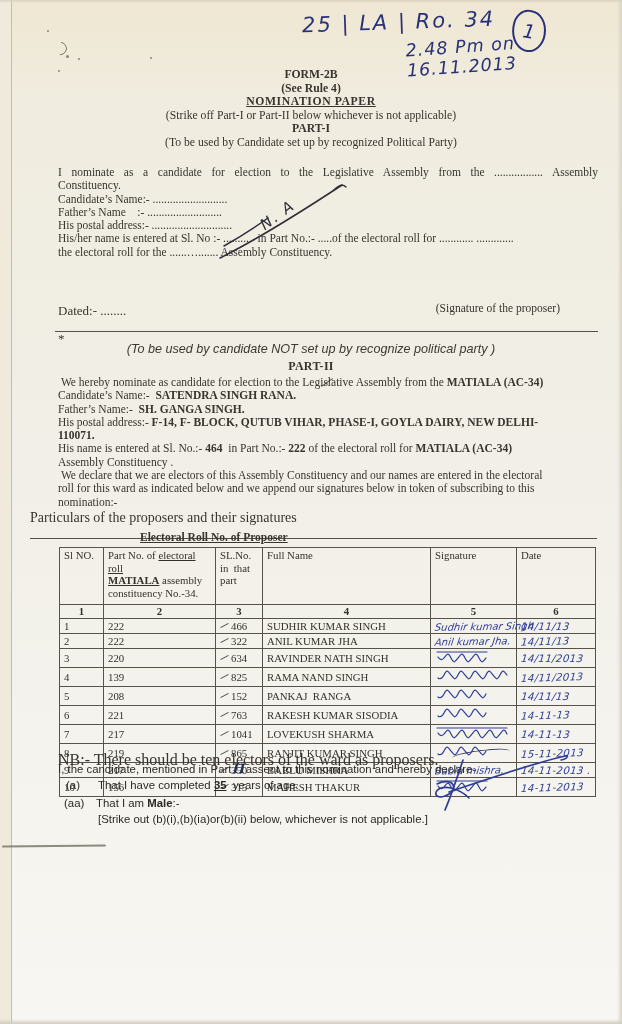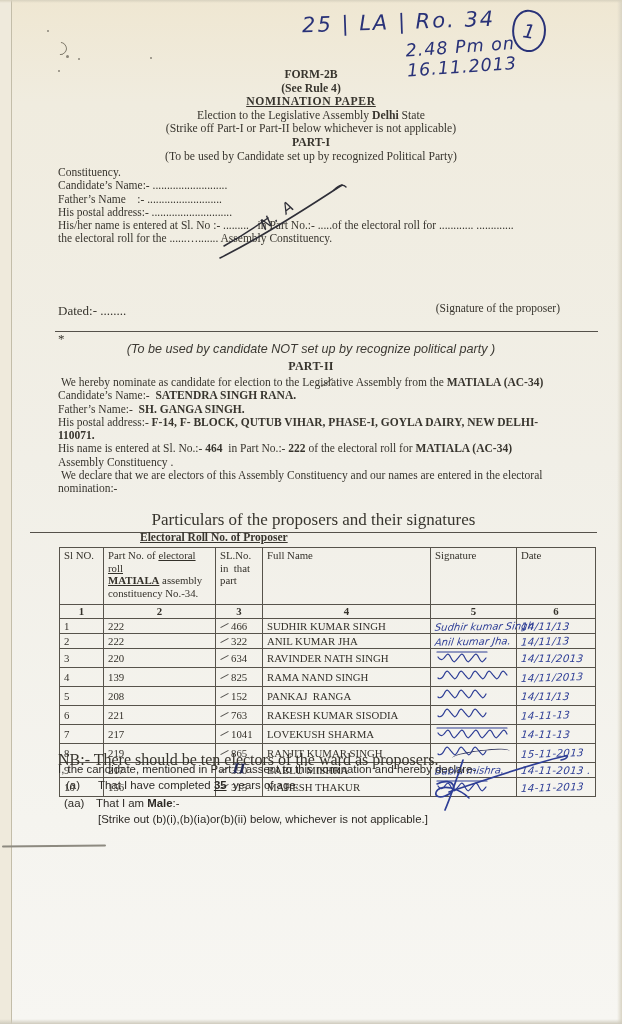--- a/index.html
+++ b/index.html
@@ -24,22 +24,22 @@
   .header-block{top:68px;line-height:13.6px;font-size:11.7px;}
   .p1{top:166px;left:58px;right:24px;}
   .jl{text-align:justify;text-align-last:justify;}
   .sig-prop{top:302px;right:62px;font-size:11.5px;}
   .dated{top:303px;left:58px;font-size:13px;text-align:center;}
   .rule1{top:331px;left:55px;right:24px;border-top:1.3px solid #55514a;}
   .star{top:331px;left:58px;font-size:13px;}
   .it-head{top:342px;font-family:"Liberation Sans",sans-serif;font-style:italic;font-size:12.6px;color:#3c3933;}
   .p2head{top:359px;font-size:12px;letter-spacing:.3px;}
   .p2{top:376px;left:58px;right:24px;}
-  .caption{top:510px;left:30px;width:567px;text-align:center;font-size:17px;
-    border-bottom:1.3px solid #55514a;padding-bottom:2px;}
+  .caption{top:510px;left:30px;width:567px;font-size:14px;
+    border-bottom:1.3px solid #55514a;padding-bottom:12px;}
   .subcaption{top:531px;left:140px;font-size:11.5px;font-weight:bold;text-decoration:underline;}
   
   .ptable{position:absolute;left:59px;top:547px;border-collapse:collapse;table-layout:fixed;width:536px;color:#34312a;}
   .ptable th,.ptable td{border:1.1px solid #57534b;font-size:10.8px;font-weight:normal;
     padding:1px 4px;text-align:left;vertical-align:top;line-height:12.6px;}
   .hrow th{height:54px;}
   .pt-pad{padding-top:14px;}
   .hb{font-weight:bold;}
   .nrow td{height:13px;text-align:center;font-weight:bold;padding:0;line-height:13px;}
   .drow td{height:14px;padding:0 4px;line-height:13px;vertical-align:middle;}
@@ -97,27 +97,27 @@
   <div class="abs grayline"></div>
 
   <div class="abs hand-top note1">25 | LA | Ro. 34</div>
   <div class="abs hand-top note2">2.48 Pm on 16.11.2013</div>
   <div class="abs circ">1</div>
 
   <div class="abs center header-block">
     <div class="b">FORM-2B</div>
     <div class="b">(See Rule 4)</div>
     <div class="b" style="letter-spacing:.6px;text-decoration:underline;">NOMINATION PAPER</div>
-    <div><span>Election to the Legislative Assembly </span><span class="b">Delhi</span><span> State</span></div>
     <div>(Strike off Part-I or Part-II below whichever is not applicable)</div>
     <div class="b">PART-I</div>
     <div>(To be used by Candidate set up by recognized Political Party)</div>
   </div>
 
   <div class="abs t p1">
+    <div class="jl">I nominate as a candidate for election to the Legislative Assembly from the ................. Assembly</div>
     <div>Constituency.</div>
     <div>Candidate’s Name:- ..........................</div>
     <div>Father’s Name&nbsp;&nbsp;&nbsp;&nbsp;:- ..........................</div>
     <div>His postal address:- ............................</div>
     <div>His/her name is entered at Sl. No :- .........&nbsp;&nbsp; in Part No.:- .....of the electoral roll for ............ .............</div>
     <div>the electoral roll for the ......…....... Assembly Constituency.</div>
   </div>
 
   <div class="abs na-group">
     <svg width="140" height="86">
@@ -139,20 +139,21 @@
 
   <div class="abs t p2">
     <div><span>&nbsp;We hereby nominate as candidate for election to the Legislative Assembly from the </span><span class="b">MATIALA (AC-34)</span></div>
     <div><span>Candidate’s Name:-&nbsp; </span><span class="b">SATENDRA SINGH RANA.</span></div>
     <div><span>Father’s Name:-&nbsp; </span><span class="b">SH. GANGA SINGH.</span></div>
     <div><span>His postal address:- </span><span class="b">F-14, F- BLOCK, QUTUB VIHAR, PHASE-I, GOYLA DAIRY, NEW DELHI-</span></div>
     <div class="b">110071.</div>
     <div><span>His name is entered at Sl. No.:- </span><span class="b">464</span><span>&nbsp; in Part No.:- </span><span class="b">222</span><span> of the electoral roll for </span><span class="b">MATIALA (AC-34)</span></div>
     <div>Assembly Constituency .</div>
     <div>&nbsp;We declare that we are electors of this Assembly Constituency and our names are entered in the electoral</div>
+    <div>roll for this ward as indicated below and we append our signatures below in token of subscribing to this</div>
     <div>nomination:-</div>
   </div>
 
   <div class="abs caption">Particulars of the proposers and their signatures</div>
   <div class="abs subcaption">Electoral Roll No. of Proposer</div>
 
   <table class="ptable">
     <colgroup>
       <col style="width:44px">
         <col style="width:112px">

